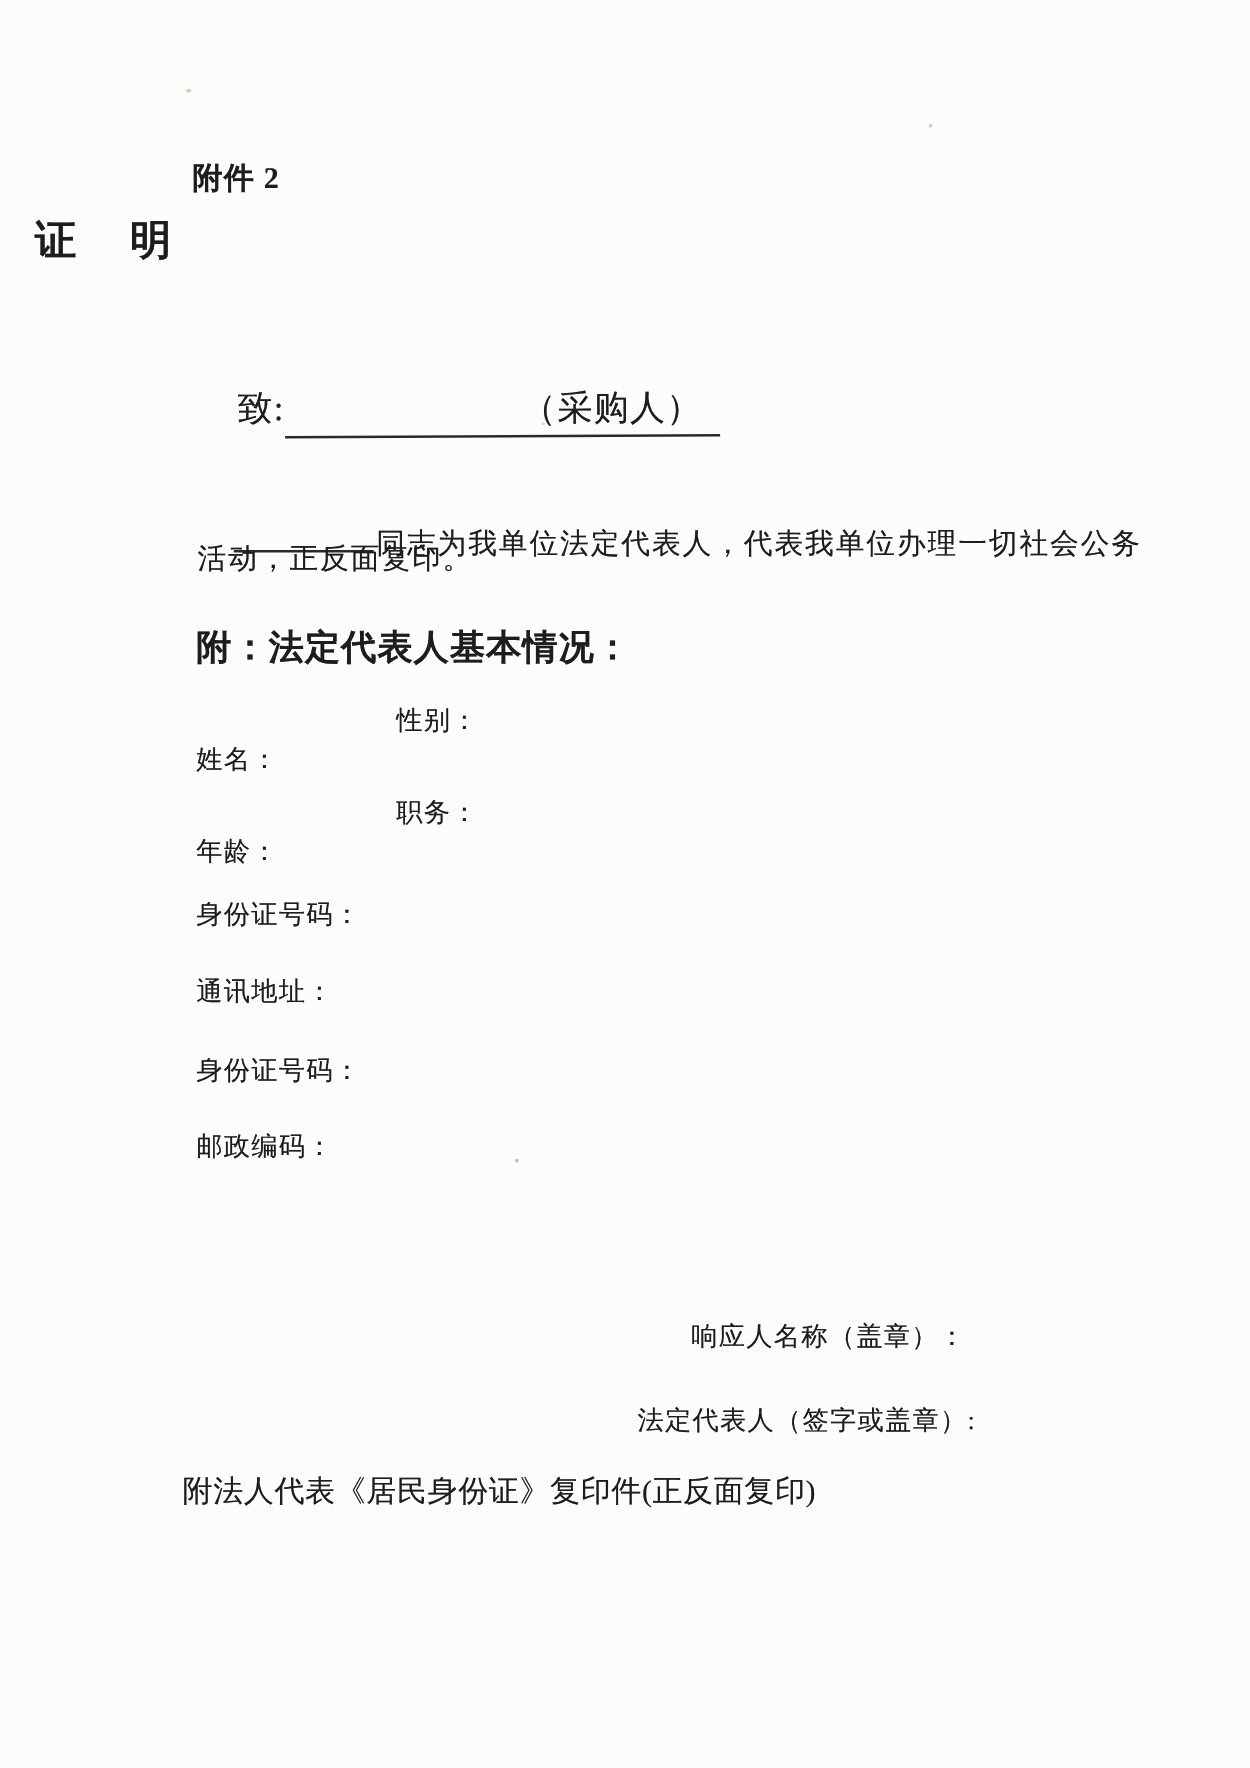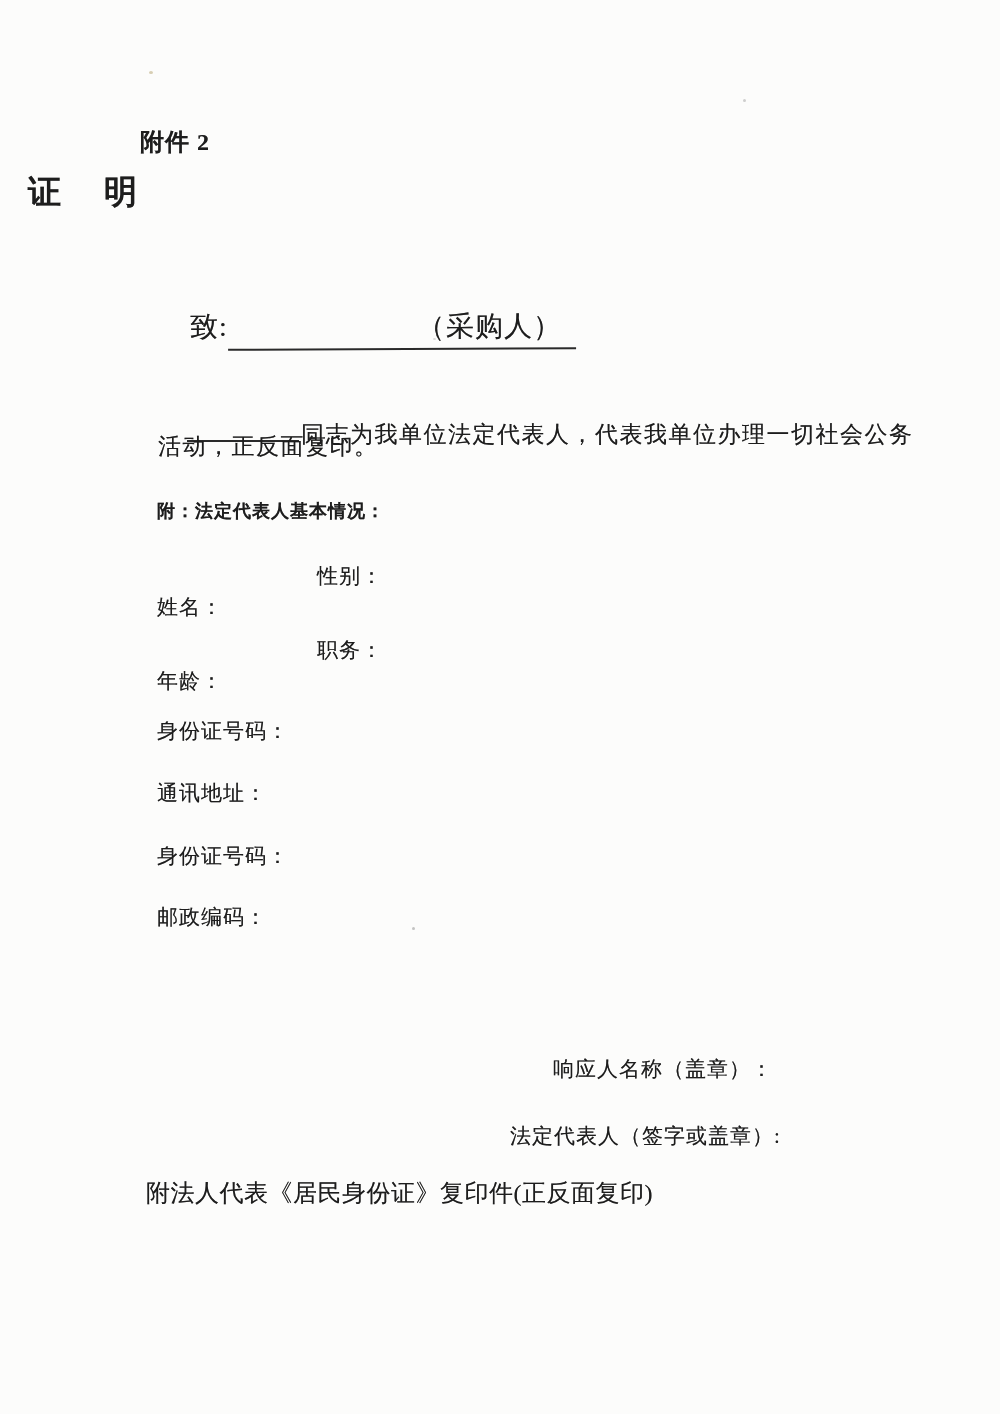--- a/index.html
+++ b/index.html
@@ -17,21 +17,21 @@
     font-family: "Liberation Serif", "DejaVu Serif", serif;
     color: #1d1d1d;
   }
   .txt {
     position: absolute;
     white-space: pre;
     text-shadow: 0 0 0.5px rgba(30,30,30,0.55);
     letter-spacing: 1px;
   }
   .attachment-label {
-    left: 140px;
+    left: 154px;
     top: 126px;
     font-size: 24px;
     font-weight: 600;
     text-align: right;
   }
   .doc-title {
     left: 0;
     right: 0;
     top: 170px;
     text-align: left;
@@ -65,21 +65,21 @@
     display: inline-block;
     width: 112px;
     border-bottom: 2px solid #2a2a2a;
     height: 26px;
     vertical-align: baseline;
     margin-right: 2px;
   }
   .attachment-note {
     left: 157px;
     top: 499px;
-    font-size: 18px;
+    font-size: 28px;
     font-weight: 600;
   }
   .field-label {
     position: absolute;
     font-size: 21px;
     font-weight: 500;
     white-space: pre;
     text-shadow: 0 0 0.5px rgba(30,30,30,0.55);
     letter-spacing: 1px;
   }

